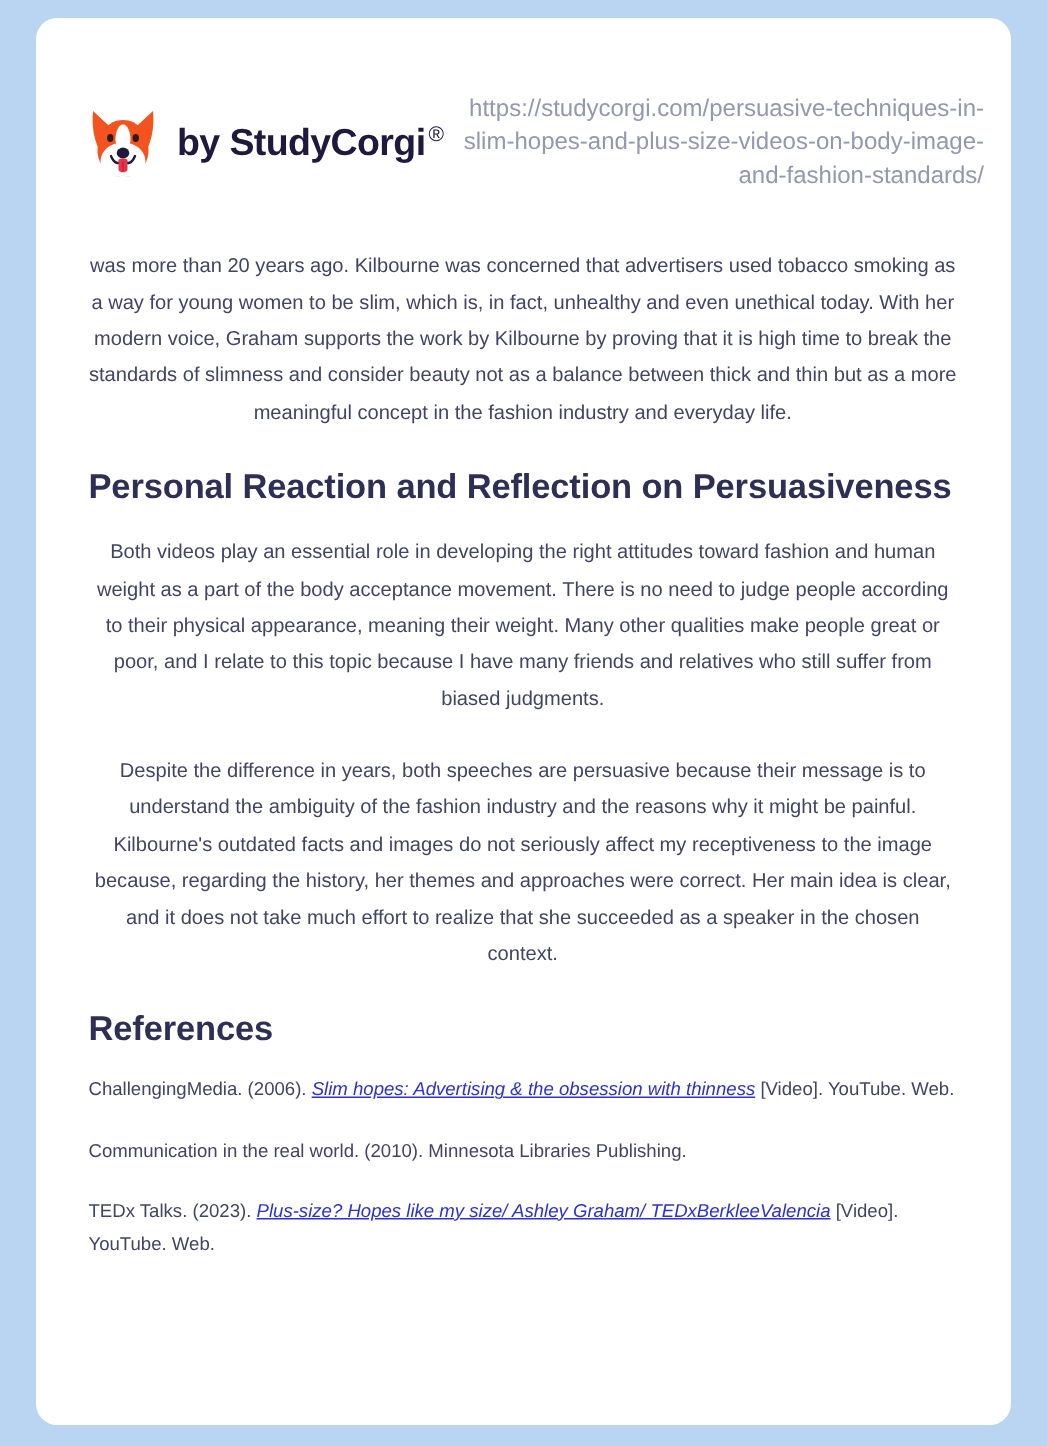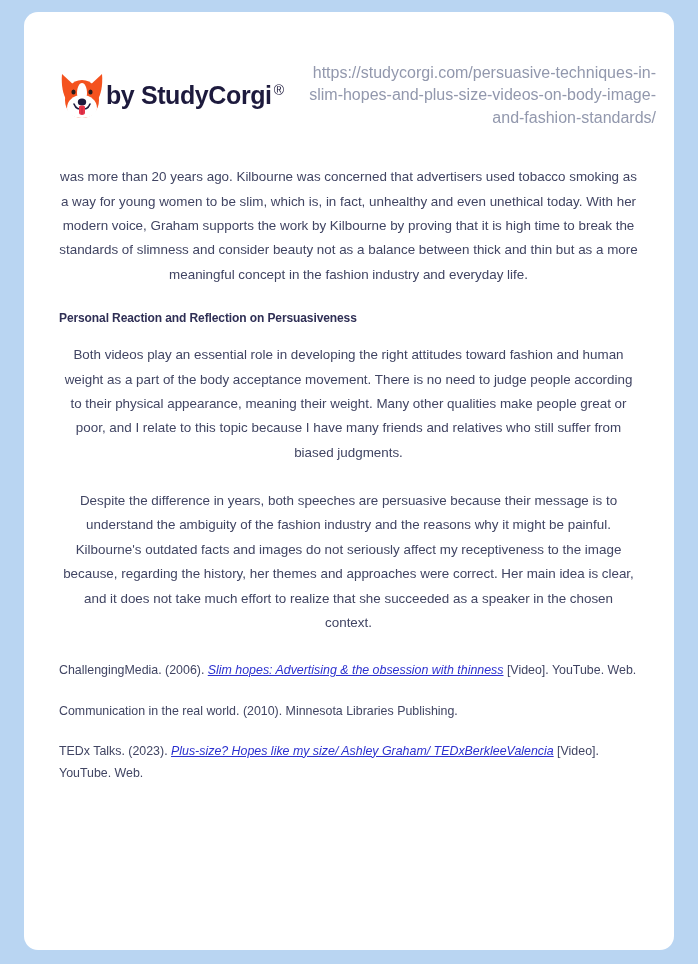--- a/index.html
+++ b/index.html
@@ -29,20 +29,21 @@
   .doc-header {
     display: flex;
     align-items: center;
     justify-content: space-between;
     padding: 50px 18px 0 34px;
     box-sizing: border-box;
   }
   .brand {
     display: flex;
     align-items: center;
+    gap: 12px;
     flex: 0 0 auto;
   }
   .brand-logo {
     width: 48px;
     height: 50px;
     flex: 0 0 auto;
     display: block;
   }
   .brand-text {
     font-size: 25px;
@@ -86,21 +87,21 @@
     box-sizing: border-box;
   }
   .doc-body p {
     font-size: 13.4px;
     line-height: 1.82;
     color: #414563;
     margin: 0 0 24px 0;
     text-align: center;
   }
   .doc-body h2 {
-    font-size: 12px;
+    font-size: 23px;
     font-weight: bold;
     color: #2f2f55;
     margin: 10px 0 18px 0;
     letter-spacing: -0.1px;
   }
   .ref-block {
     font-size: 12.4px;
     line-height: 1.78;
     color: #414563;
     margin: 0 0 18px 0;
@@ -161,20 +162,21 @@
   <div class="doc-body">
 
     <p>was more than 20 years ago. Kilbourne was concerned that advertisers used tobacco smoking as a way for young women to be slim, which is, in fact, unhealthy and even unethical today. With her modern voice, Graham supports the work by Kilbourne by proving that it is high time to break the standards of slimness and consider beauty not as a balance between thick and thin but as a more meaningful concept in the fashion industry and everyday life.</p>
 
     <h2>Personal Reaction and Reflection on Persuasiveness</h2>
 
     <p>Both videos play an essential role in developing the right attitudes toward fashion and human weight as a part of the body acceptance movement. There is no need to judge people according to their physical appearance, meaning their weight. Many other qualities make people great or poor, and I relate to this topic because I have many friends and relatives who still suffer from biased judgments.</p>
 
     <p>Despite the difference in years, both speeches are persuasive because their message is to understand the ambiguity of the fashion industry and the reasons why it might be painful. Kilbourne's outdated facts and images do not seriously affect my receptiveness to the image because, regarding the history, her themes and approaches were correct. Her main idea is clear, and it does not take much effort to realize that she succeeded as a speaker in the chosen context.</p>
 
+    <h2 class="refs-heading">References</h2>
 
     <div class="ref-block">
       <span>ChallengingMedia. (2006). </span><a class="ref-link" href="#">Slim hopes: Advertising &amp; the obsession with thinness</a><span> [Video]. YouTube. Web.</span>
     </div>
 
     <div class="ref-block">
       <span class="ref-italic">Communication in the real world.</span><span> (2010). Minnesota Libraries Publishing.</span>
     </div>
 
     <div class="ref-block">

